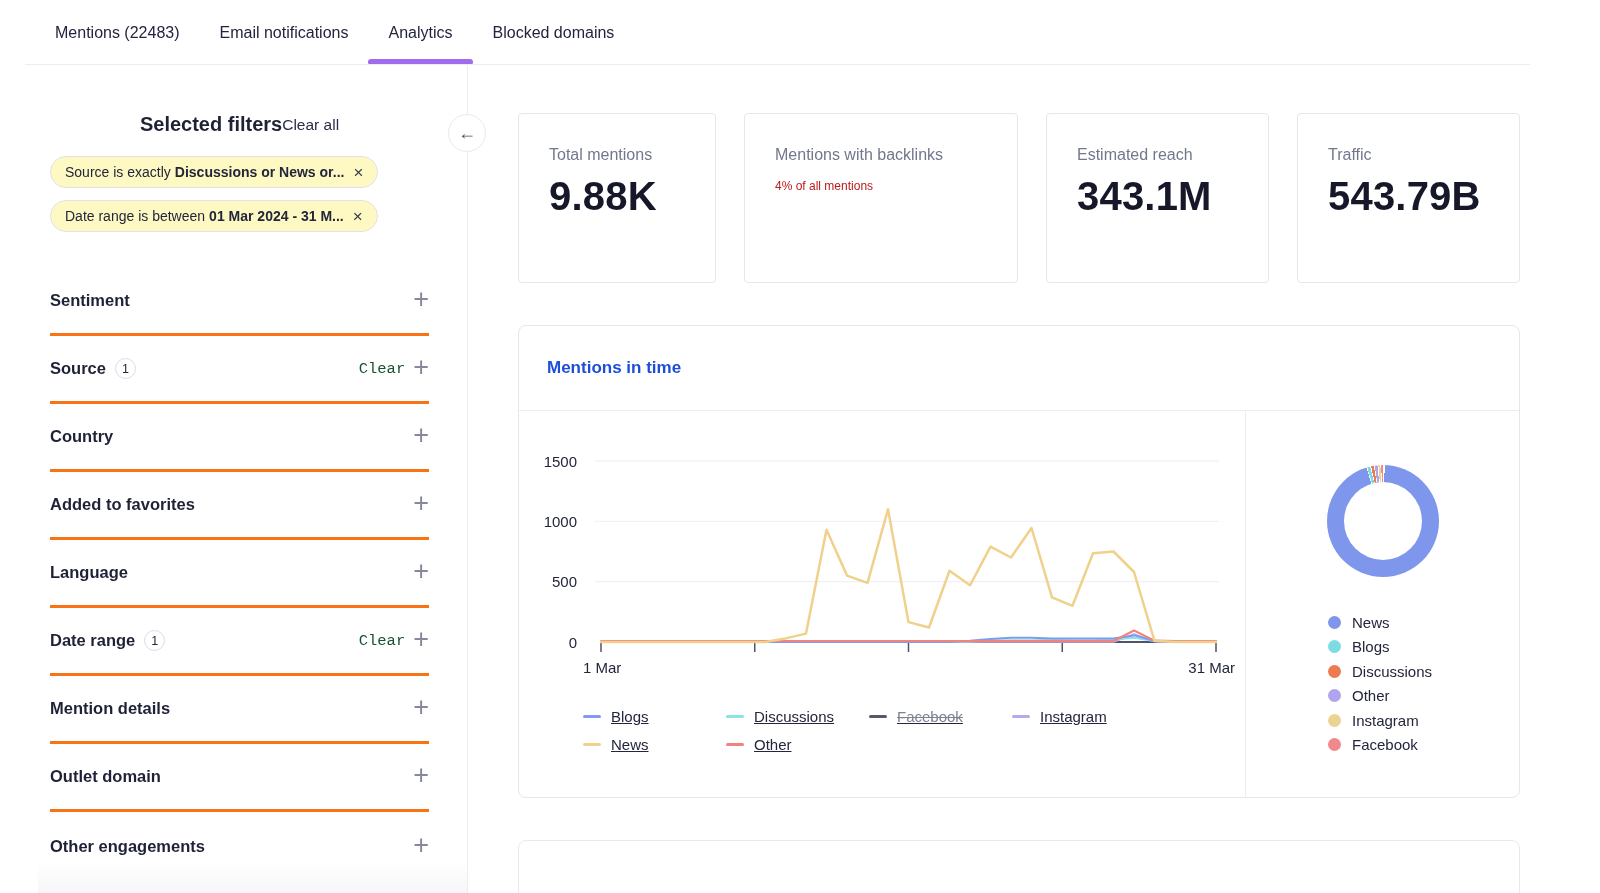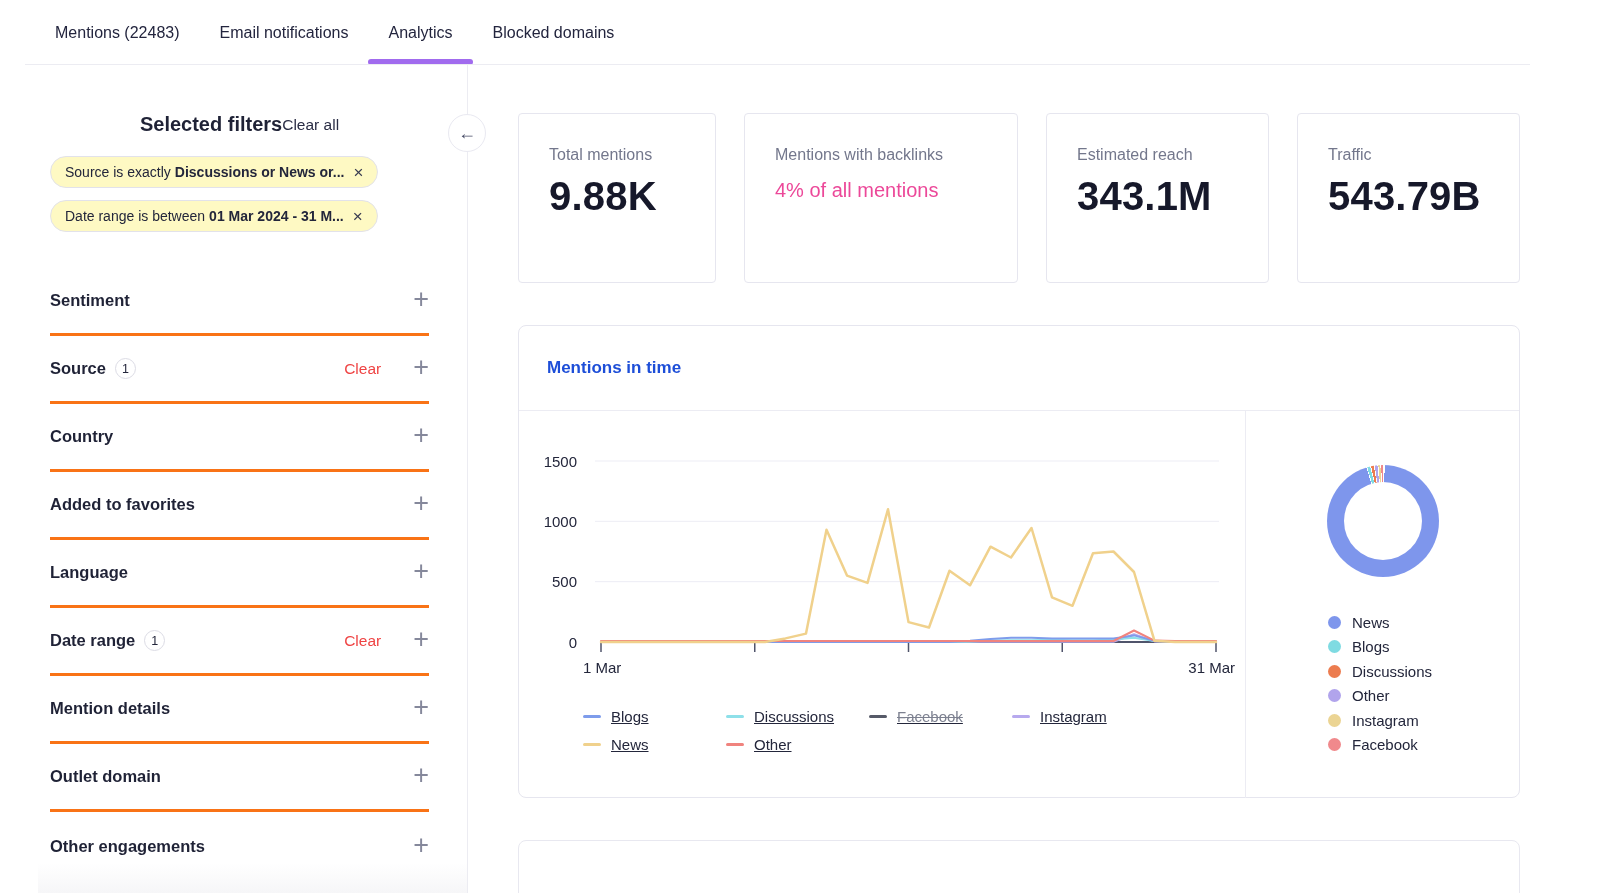--- a/index.html
+++ b/index.html
@@ -30,40 +30,40 @@
   .fsections { margin-top:24px; }
   .fsection { display:flex; align-items:center; height:68px; border-bottom:3px solid #f97316; }
   .fsection:last-child { border-bottom:none; }
   .fsection .flabel { font-size:16.5px; font-weight:700; color:#1F2236; }
   .fsection .badge { display:none; }
   .fsection.has-count .badge { display:inline-flex; align-items:center; justify-content:center;
     width:21px; height:21px; border:1px solid #DCDCE5; border-radius:50%; font-size:12.5px;
     font-weight:400; color:#23263B; margin-left:9px; }
   .fsection .spacer { flex:1; }
   .fsection .fclear { display:none; }
-  .fsection.has-clear .fclear { display:block; font-size:15.5px; color:#ef4444; margin-right:32px; cursor:pointer; }
+  .fsection.has-clear .fclear { display:block; font-size:15.5px; color:#14532d; margin-right:8px; cursor:pointer;font-family:Liberation Mono, monospace; }
   .fsection .plus { font-size:27px; font-weight:300; color:#85889B; cursor:pointer; line-height:1; margin-top:-2px; }
   .sidebar-fade { position:absolute; left:0; right:0; bottom:0; height:30px;
     background:linear-gradient(rgba(255,255,255,0), #F6F6F8); pointer-events:none; }
 
   .vdivider { position:absolute; left:467px; top:65px; bottom:0; width:1px; background:#ECECF2; }
   .collapse-btn { position:absolute; left:448px; top:114px; width:38px; height:38px; border-radius:50%;
     background:#fff; border:1px solid #E9E9F1; display:flex; align-items:center; justify-content:center;
     font-size:18px; color:#4A4E69; cursor:pointer; z-index:3; }
 
   
   .stats { position:absolute; left:518px; right:80px; top:113px; height:170px; display:flex; gap:28px; }
   .stat-card { border:1px solid #E6E6EF; border-radius:4px; background:#fff; padding:32px 30px 0; }
   .stat-card:nth-child(1){ flex:0 0 198px; }
   .stat-card:nth-child(2){ flex:0 0 274px; }
   .stat-card:nth-child(3){ flex:1; }
   .stat-card:nth-child(4){ flex:1; }
   .stat-label { font-size:16px; color:#73778C; }
   .stat-value { font-size:40px; font-weight:600; color:#16182A; margin-top:10px; letter-spacing:.2px; }
-  .stat-sub { font-size:20px; color:#ec4899; margin-top:15px; }
+  .stat-sub { font-size:12px; color:#b91c1c; margin-top:15px; }
 
   
   .chart-card { position:absolute; left:518px; right:80px; top:325px; height:473px;
     border:1px solid #E6E6EF; border-radius:8px; background:#fff; }
   .chart-head { height:85px; display:flex; align-items:center; padding:0 28px;
     border-bottom:1px solid #ECECF3; }
   .chart-title { font-size:17px; font-weight:600; color:#1d4ed8; }
   .chart-body { display:flex; height:387px; }
   .plot-area { flex:1; padding-top:1px;text-decoration:underline; }
   .plot-area svg { overflow:visible; display:block; }

